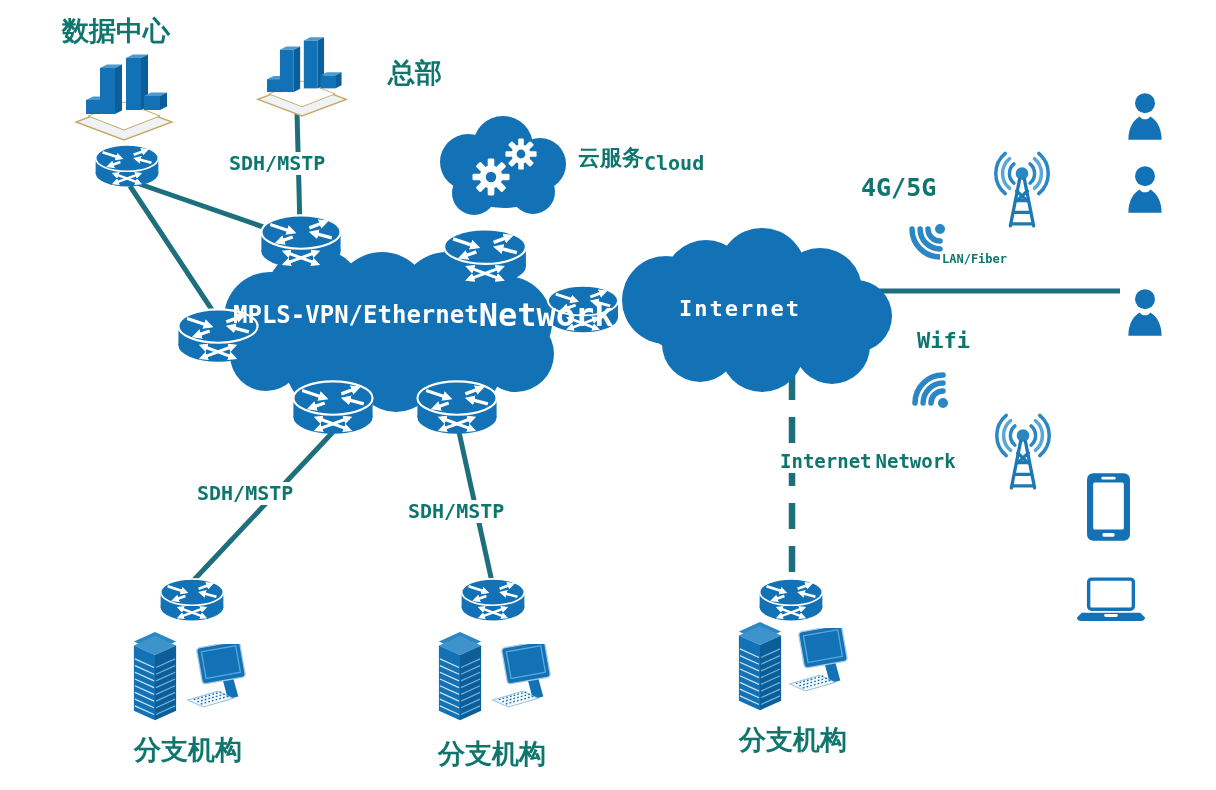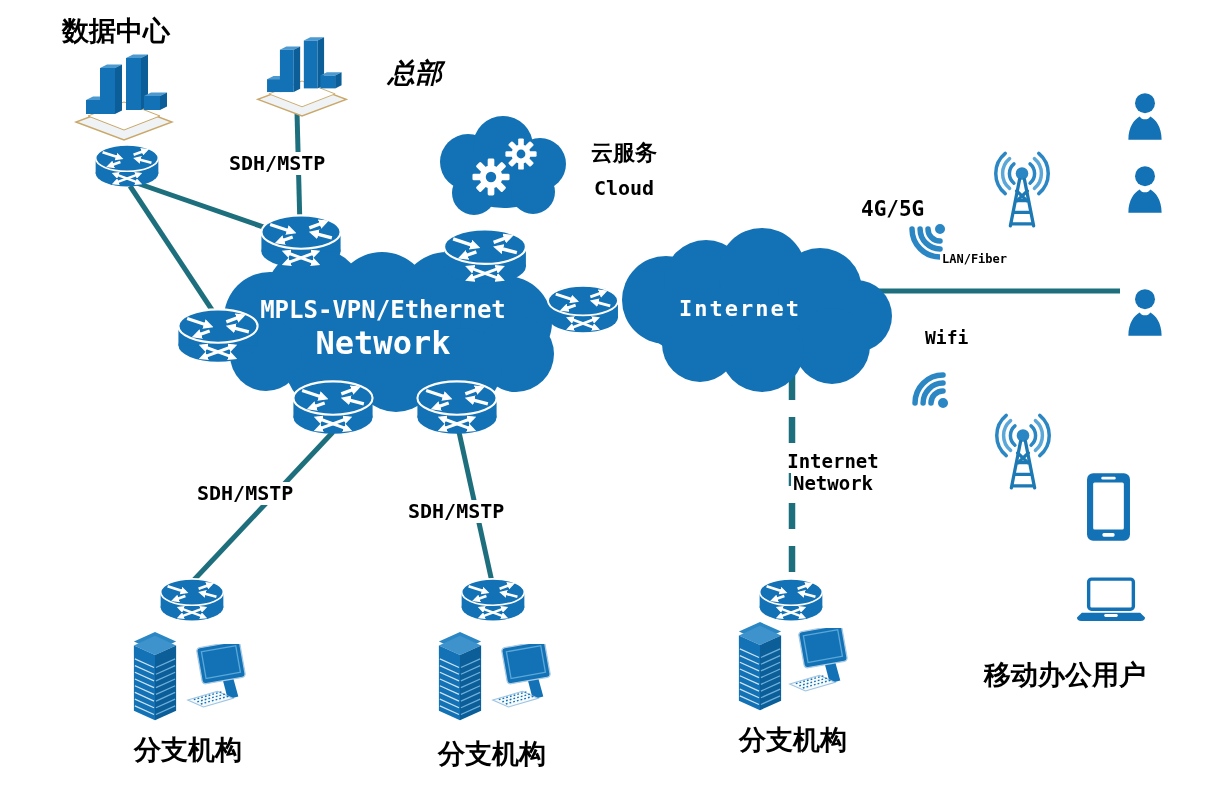--- a/index.html
+++ b/index.html
@@ -1,25 +1,25 @@
 <!DOCTYPE html>
 <html><head>
 <meta charset="utf-8">
 <style>
   html,body{margin:0;padding:0;background:#ffffff;}
   #canvas{position:relative;width:1216px;height:790px;background:#ffffff;overflow:hidden;
           font-family:"Liberation Sans",sans-serif;}
   #diagram-svg{position:absolute;left:0;top:0;}
-  .lbl{position:absolute;color:#000000;font-weight:700;white-space:pre;line-height:1.15;}
+  .lbl{position:absolute;color:#0f766e;font-weight:700;white-space:pre;line-height:1.15;}
   .cjk{font-size:27px;font-family:"Liberation Sans",sans-serif;}
   .mono{font-family:"DejaVu Sans Mono","Liberation Mono",monospace;font-weight:700;}
   .whitebg{background:#ffffff;padding:0 2px;}
   .cloudtxt{color:#ffffff;text-align:center;}
   .center{text-align:center;}
-  .stack{display:flex;flex-direction:column;align-items:center;}
+  .stack{display:flex;flex-direction:row;align-items:center;}
 </style>
 </head>
 <body>
 
 <div id="canvas">
 
 <svg id="diagram-svg" width="1216" height="790" viewBox="0 0 1216 790">
   <defs>
     <marker id="ah" viewBox="0 0 10 10" refX="6" refY="5" markerWidth="3" markerHeight="3" orient="auto-start-reverse">
           <path d="M0,0 L10,5 L0,10 Z" fill="#ffffff"></path>
@@ -234,45 +234,44 @@
   <use href="#person" x="1126" y="287" width="38" height="50"></use>
   <use href="#antenna" x="991" y="150" width="62" height="80"></use>
   <use href="#antenna" x="992" y="412" width="62" height="80"></use>
   <use href="#wifi" x="904" y="217" width="48" height="48" transform="rotate(225 928 241)"></use>
   <use href="#wifi" x="907" y="367" width="48" height="48" transform="rotate(315 931 391)"></use>
   <use href="#phone" x="1086" y="472" width="45" height="70"></use>
   <use href="#laptop" x="1076" y="577" width="70" height="46"></use>
 </svg>
 
 <div class="lbl cjk" style="left:62px;top:16px;">数据中心</div>
-<div class="lbl cjk" style="left:388px;top:58px;font-style:italic;">总部</div>
+<div class="lbl cjk" style="left:388px;top:58px;">总部</div>
 
 <div class="lbl stack" style="left:578px;top:140px;width:92px;">
   <span class="cjk" style="font-size:22px;">云服务</span>
   <span class="mono" style="font-size:20px;margin-top:12px;">Cloud</span>
 </div>
 
 <div class="lbl cloudtxt stack" style="left:233px;top:297px;width:300px;">
   <span class="mono" style="font-size:24px;">MPLS-VPN/Ethernet</span>
   <span class="mono" style="font-size:32px;">Network</span>
 </div>
 
 <div class="lbl cloudtxt mono center" style="left:640px;top:296px;width:200px;font-size:22px;letter-spacing:2px;">Internet</div>
 
 <div class="lbl mono whitebg" style="left:227px;top:152px;font-size:20px;">SDH/MSTP</div>
 <div class="lbl mono whitebg" style="left:195px;top:482px;font-size:20px;">SDH/MSTP</div>
 <div class="lbl mono whitebg" style="left:406px;top:500px;font-size:20px;">SDH/MSTP</div>
 
-<div class="lbl mono" style="left:861px;top:197px;font-size:21px;">4G/5G</div>
+<div class="lbl mono" style="left:861px;top:174px;font-size:25px;">4G/5G</div>
 <div class="lbl mono whitebg" style="left:940px;top:253px;font-size:12px;">LAN/Fiber</div>
-<div class="lbl mono" style="left:917px;top:328px;font-size:18px;margin-left:8px;">Wifi</div>
+<div class="lbl mono" style="left:917px;top:328px;font-size:22px;">Wifi</div>
 
 <div class="lbl stack" style="left:778px;top:451px;width:110px;">
   <span class="mono whitebg" style="font-size:19px;">Internet</span>
   <span class="mono whitebg" style="font-size:19px;">Network</span>
 </div>
 
 <div class="lbl cjk" style="left:134px;top:735px;">分支机构</div>
 <div class="lbl cjk" style="left:438px;top:739px;">分支机构</div>
 <div class="lbl cjk" style="left:739px;top:725px;">分支机构</div>
-<div class="lbl cjk" style="left:984px;top:660px;">移动办公用户</div>
 
 </div>
 
 </body></html>

